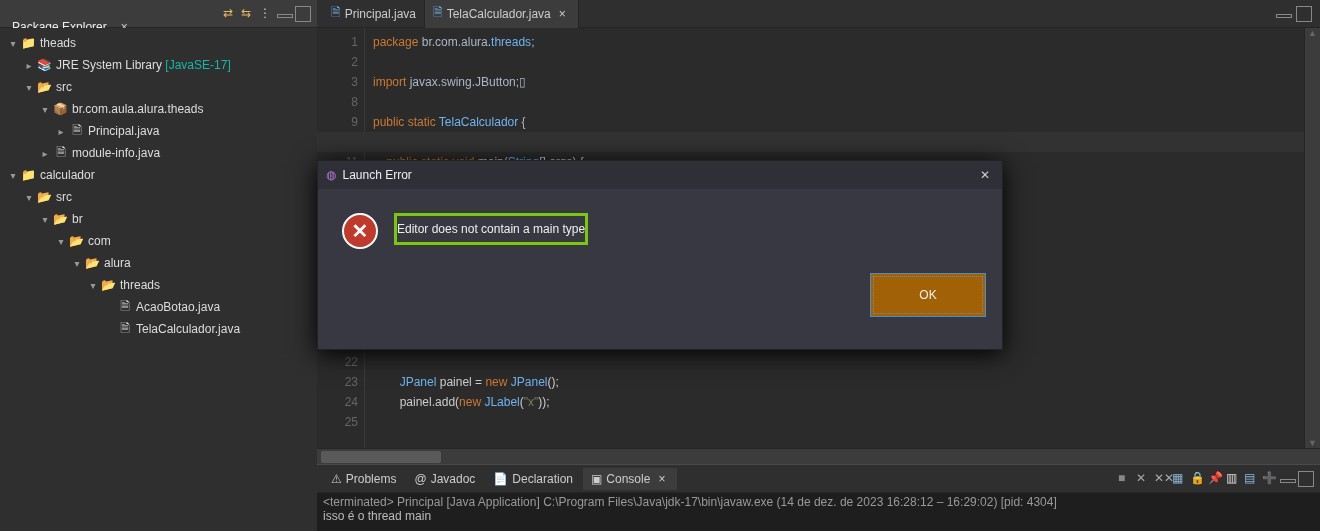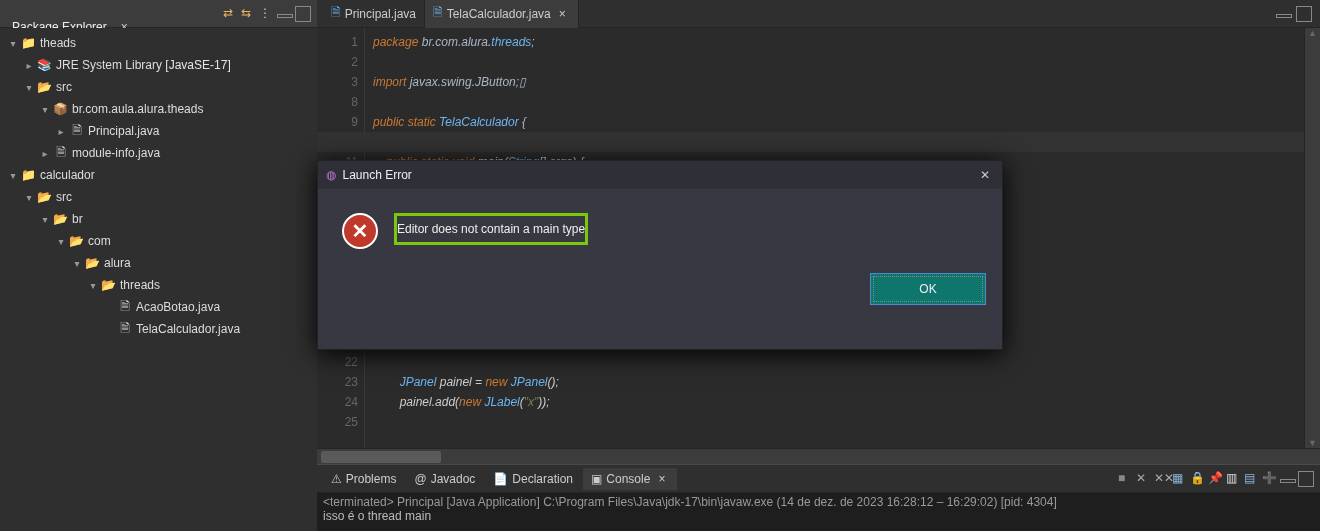--- a/index.html
+++ b/index.html
@@ -12,35 +12,35 @@
 .side-tab-title { color:#eee; padding:4px 6px; }
 .x { color:#ccc; padding:0 4px; }
 .tb-icons { display:flex; gap:2px; }
 .tb-icons span { display:inline-block; width:16px; height:16px; }
 
 .tree { background:#2f2f2f; padding:4px 0; color:#ddd; }
 .trow { display:flex; align-items:center; height:22px; white-space:nowrap; }
 .caret { width:14px; text-align:center; color:#999; font-size:10px; }
 .ticon { width:18px; text-align:center; }
 .tlabel { padding-left:2px; }
-.dim { color:#e5e5e5;margin-top:21px; }
+.dim { color:#14b8a6;margin-top:21px; }
 .pad0{padding-left:6px}.pad1{padding-left:22px}.pad2{padding-left:38px}.pad3{padding-left:54px}.pad4{padding-left:70px}.pad5{padding-left:86px}.pad6{padding-left:102px}
 
 .main { flex:1; display:flex; flex-direction:column; background:#2b2b2b; }
 .etabs { display:flex; background:#2f2f2f; border-bottom:1px solid #252525; height:28px; align-items:center; padding-left:6px; justify-content:space-between; }
 .etabs-left { display:flex; align-items:center; }
 .etab { display:flex; align-items:center; gap:4px; padding:4px 8px; color:#ccc; border-right:1px solid #252525; }
 .etab.active { background:#3c3c3c; }
 .etab .fi { color:#6db4f0; }
 
 .editor { flex:1; display:flex; background:#2b2b2b; font-family:Consolas,monospace; font-size:14px; position:relative; overflow:hidden; }
 .gutter { width:48px; background:#2b2b2b; color:#666; text-align:right; padding:4px 6px 4px 0; line-height:20px; border-right:1px solid #3a3a3a; }
 .gutter div { height:20px; }
 .code { padding:4px 8px; line-height:20px; }
-.code div { height:20px; white-space:pre;font-style:italic; }
+.code div { height:20px; white-space:pre; }
 .kw{color:#cc7832}.str{color:#6a8759}.cls{color:#6db4f0}.pkg{color:#a9b7c6}.def{color:#dadada}.pun{color:#a9b7c6}
 .hl-line { background:#323232; position:absolute; left:0; right:0; height:20px; top:104px; }
 
 .hscroll { height:16px; background:#3c3c3c; border-top:1px solid #252525; position:relative; }
 .hscroll .thumb { position:absolute; left:4px; top:2px; height:12px; width:120px; background:#5a5a5a; border-radius:2px; }
 .vscroll { width:16px; background:#3c3c3c; border-left:1px solid #252525; display:flex; flex-direction:column; justify-content:space-between; align-items:center; }
 
 .cblock { border-top:1px solid #4a4a4a; background:#2f2f2f; }
 .ctabs { display:flex; align-items:center; justify-content:space-between; padding:2px 6px; height:28px; border-bottom:1px solid #252525; }
 .ctabs-left { display:flex; gap:2px; }
@@ -49,21 +49,21 @@
 .cout { background:#1e1e1e; color:#bbb; font-family:Consolas,monospace; padding:2px 6px; height:38px; overflow:hidden; }
 .cout .hdr { color:#999; }
 
 .dialog { position:absolute; left:317px; top:160px; width:686px; height:190px; background:#383842; border:1px solid #222; box-shadow:0 4px 24px #000; }
 .dtitle { display:flex; align-items:center; justify-content:space-between; background:#2f2f38; height:28px; padding:0 8px; color:#eee; }
 .dtitle .dl { display:flex; align-items:center; gap:6px; }
 .dbody { display:flex; align-items:flex-start; gap:16px; padding:24px; }
 .erricon { width:36px; height:36px; border-radius:50%; background:#c0392b; display:flex; align-items:center; justify-content:center; color:#fff; font-weight:bold; font-size:20px; border:2px solid #fff; }
 .msgbox { border:3px solid #7ac70c; padding:6px 0; color:#eee; }
 .dbtns { display:flex; justify-content:flex-end; padding:0 16px 16px; }
-.okbtn { width:116px; height:32px; background:#0f766e; color:#eee; border:1px solid #4b8bd0; outline:1px dotted #888; outline-offset:-4px; }
+.okbtn { width:116px; height:44px; background:#a16207; color:#eee; border:1px solid #4b8bd0; outline:1px dotted #888; outline-offset:-4px; }
 .winbtns span, .right-icons span { display:inline-block; width:16px; height:16px; }
 .right-icons { display:flex; gap:4px; align-items:center; padding-right:8px; }
 
 .iconbox { width:16px; height:14px; border:1px solid #888; display:inline-block; }
 </style>
 </head>
 <body>
 
 <div class="row" style="height:100%;">
   <div class="sidebar">

